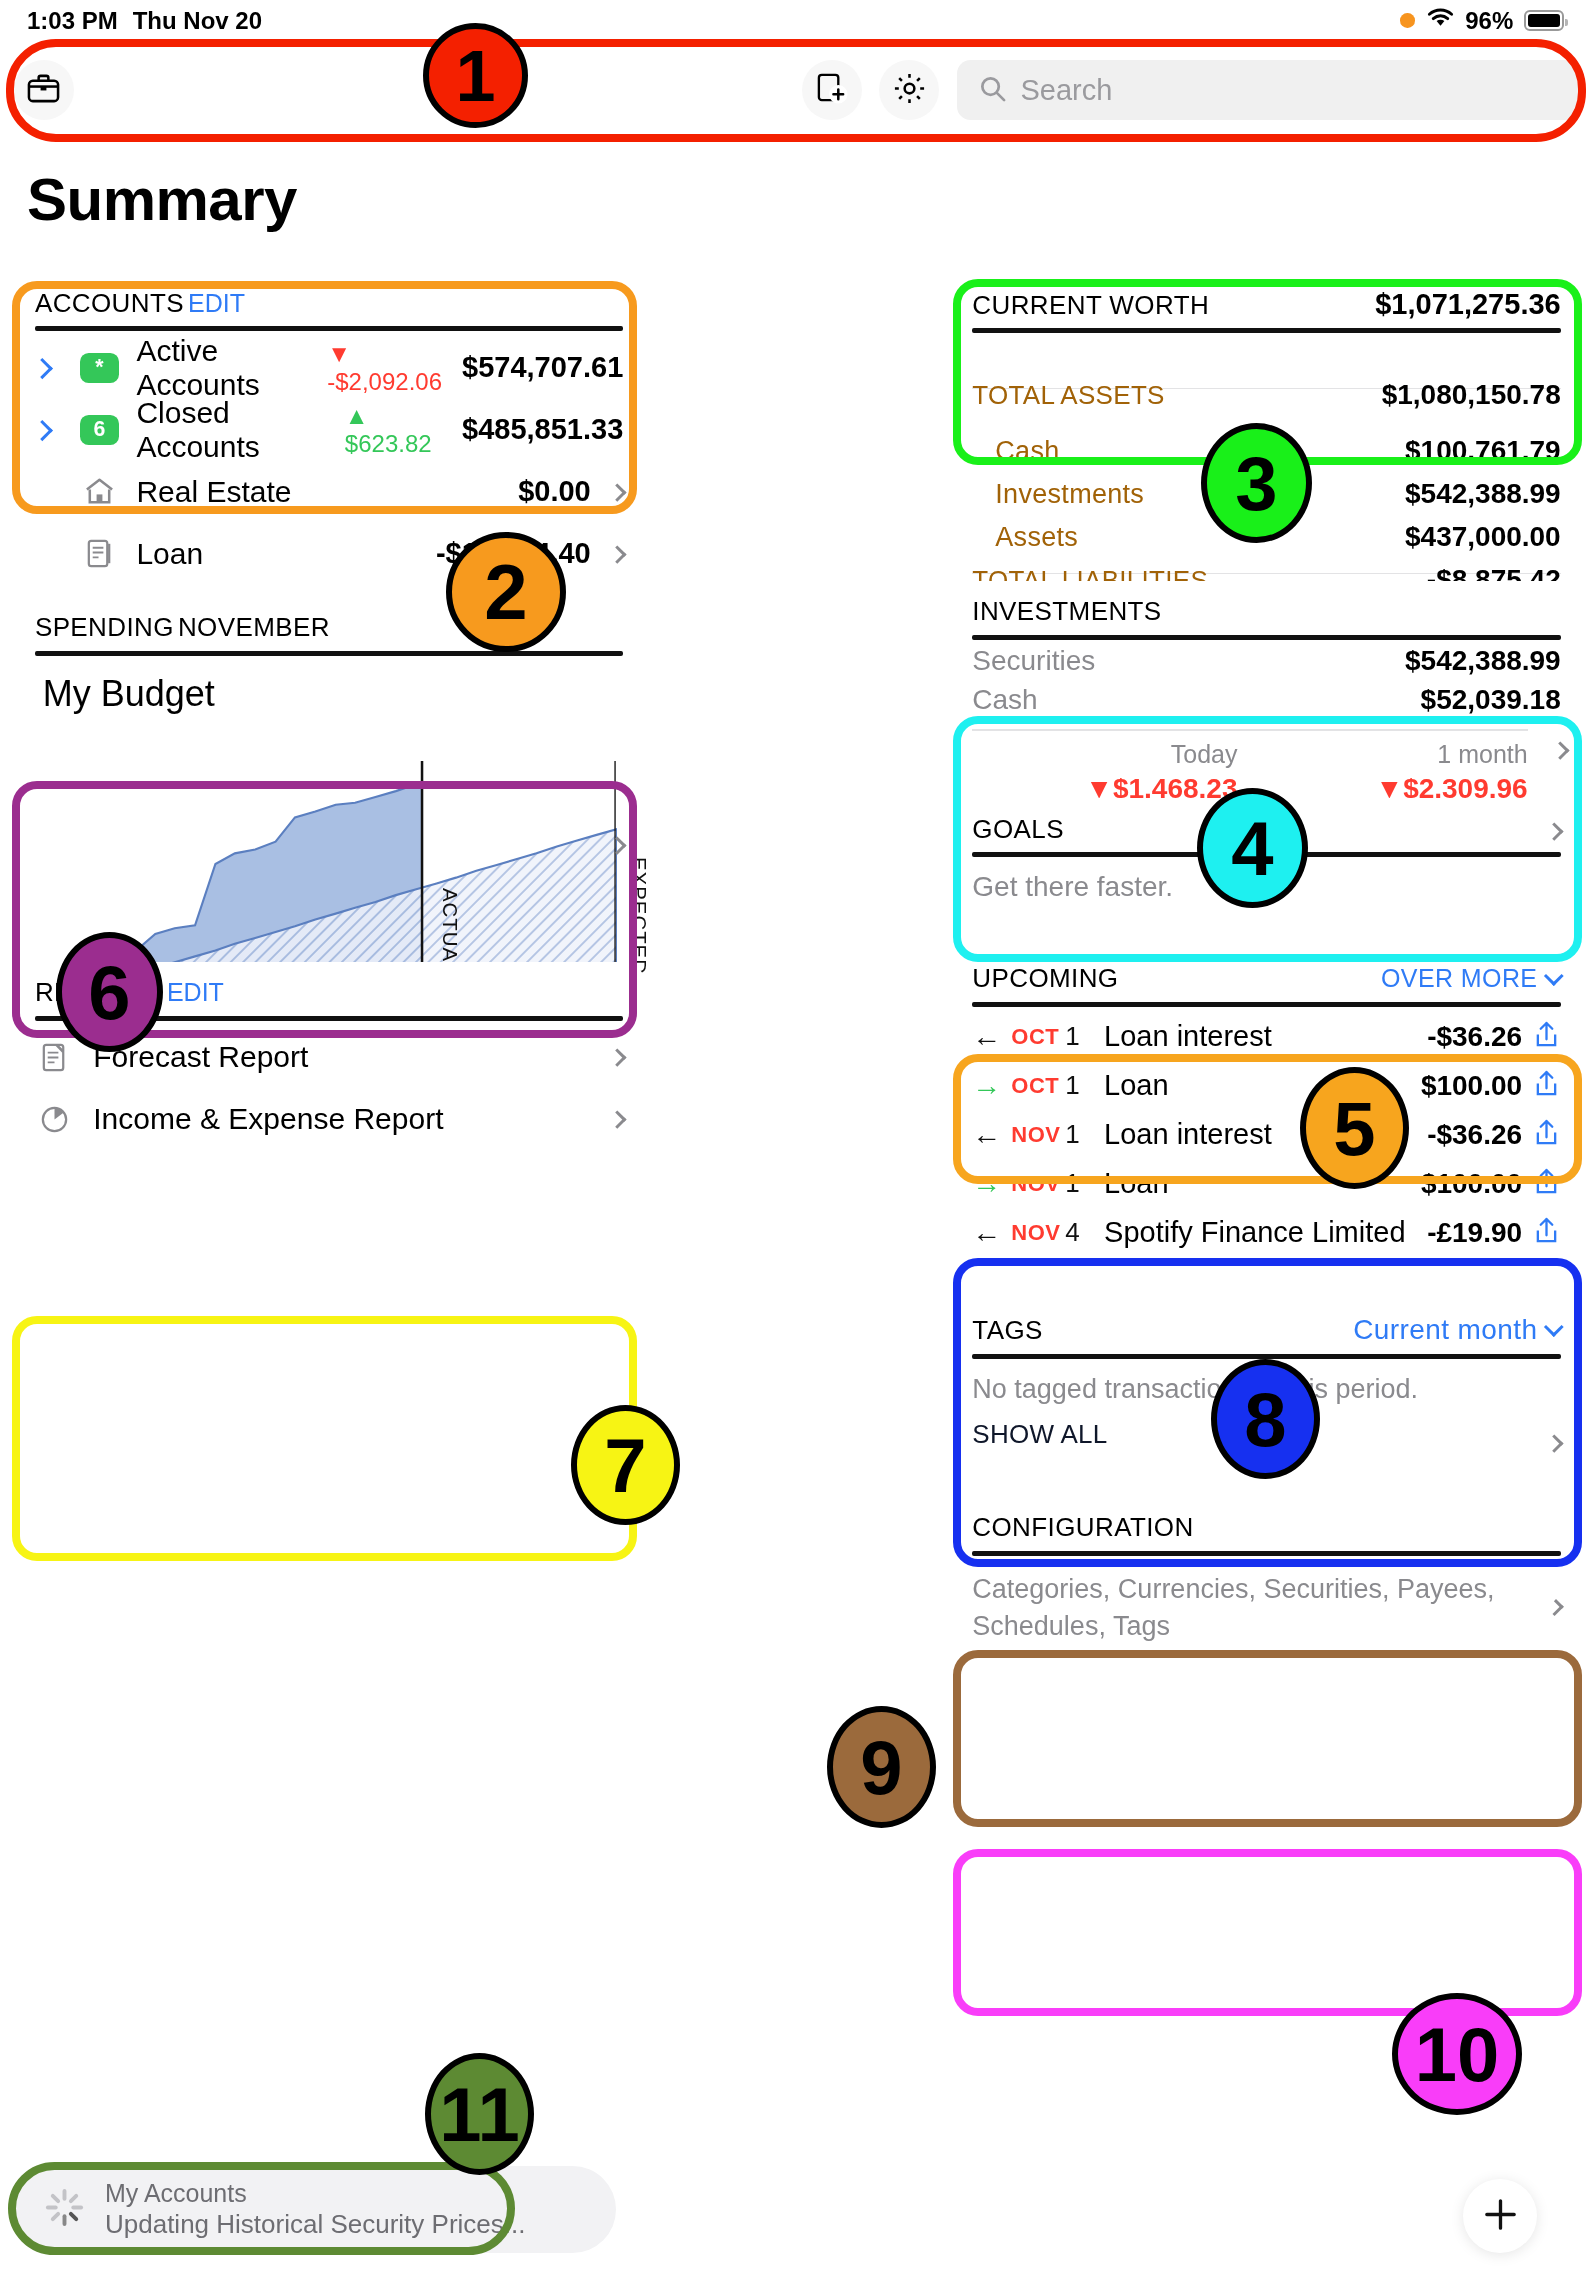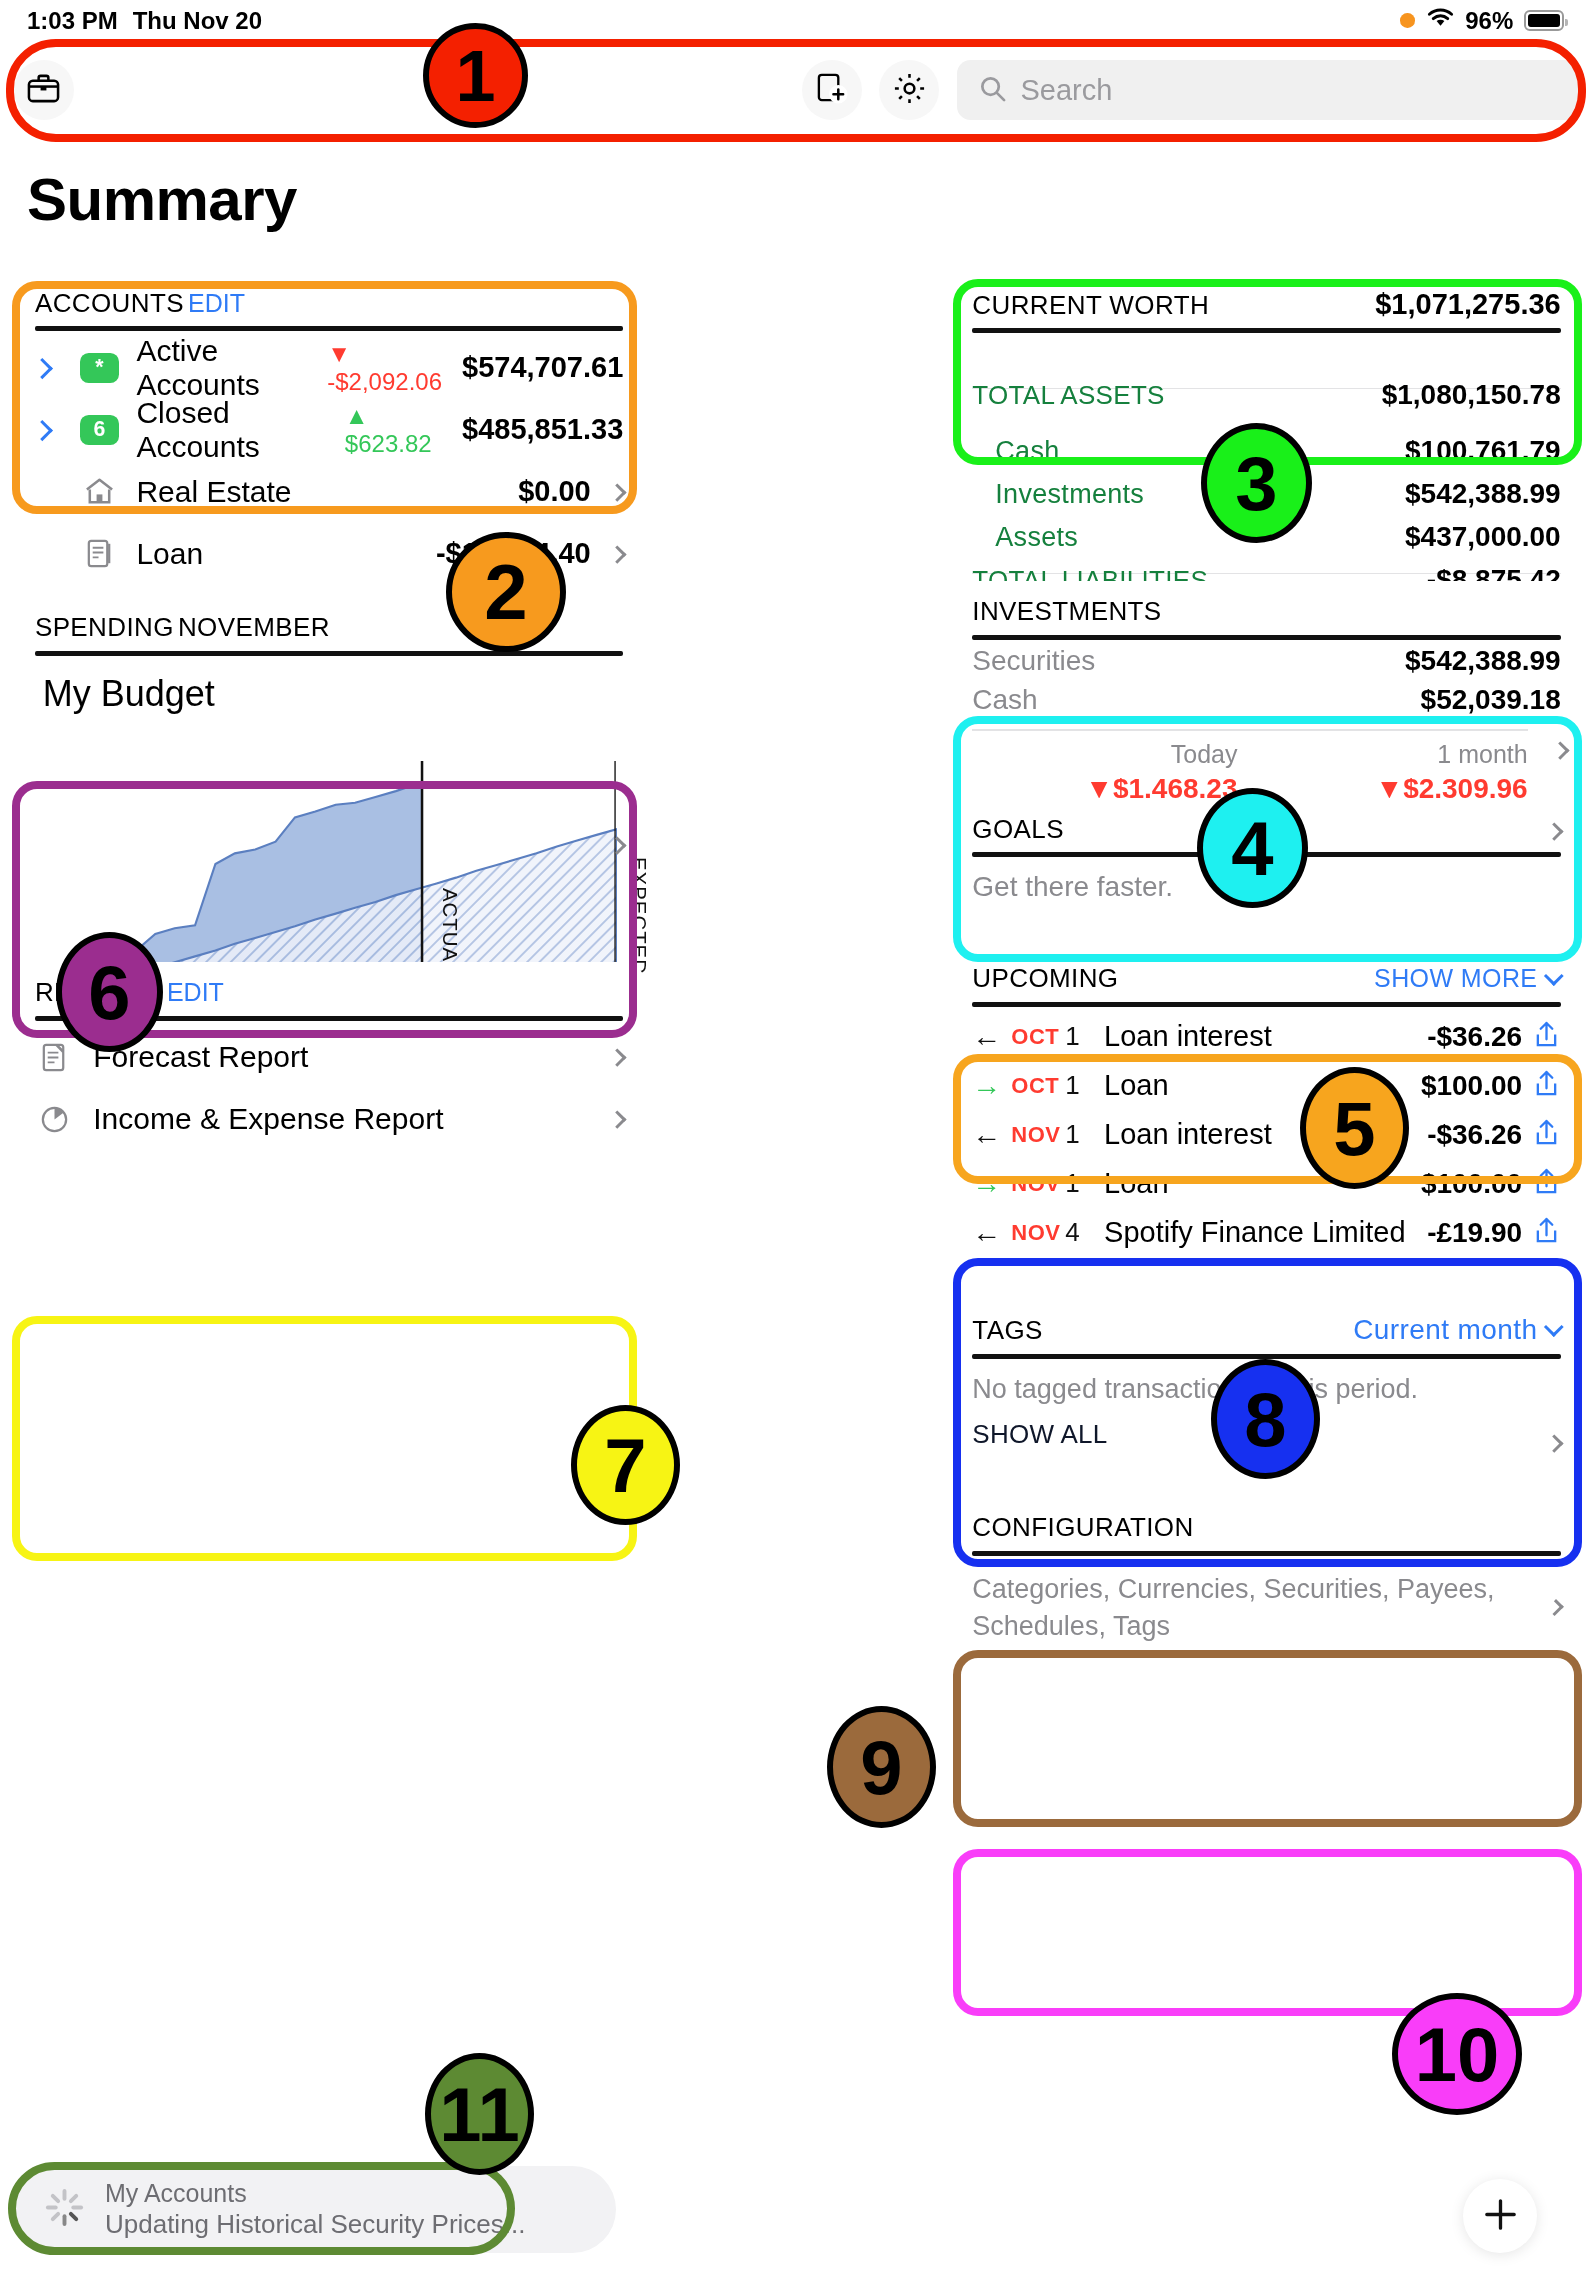--- a/index.html
+++ b/index.html
@@ -98,21 +98,21 @@
   .icn { width: 39px; height: 35px; flex: 0 0 auto; display:flex; align-items:center; justify-content:center;}
   .acct-name { font-size: 30px; color: #000; margin-left: 17.5px; }
   .acct-tail { margin-left: auto; display: flex; align-items: center; gap: 20px; }
   .delta { font-size: 24px; font-weight: 500; }
   .delta.down { color: #ff3b30; }
   .delta.up { color: #34c759; }
   .acct-val { font-size: 29px; font-weight: 600; color: #000; }
 
   
   .w-row { display: flex; align-items: baseline; height: 43px; }
-  .w-row .k { font-size: 26px; color: #15803d; letter-spacing: 0.3px; margin-top: 41px; }
+  .w-row .k { font-size: 26px; color: #a16207; letter-spacing: 0.3px; margin-top: 41px; }
   .w-row .k.sub { font-size: 27px; margin-left: 23px; }
   .w-row .v { margin-left: auto; font-size: 28px; font-weight: 600; color: #000; }
   .details-row { display: flex; align-items: center; gap: 11.6px; padding-top: 3.9px; }
   .details-row .lbl { font-size: 26px; color: #000; letter-spacing: 0.3px; }
   .caret-up {
     display:inline-block; width: 13.6px; height: 13.6px;
     border-left: 3.4px solid #2f7bf6; border-top: 3.4px solid #2f7bf6;
     transform: rotate(45deg); margin-top: 5.8px;
   }
   .caret-down {
@@ -560,21 +560,21 @@
         <span style="margin-left:auto;"><i class="chev-gray"></i></span>
       </div>
       <div class="rule"></div>
       <div class="goals-body">Get there faster.</div>
     </div>
 
     <div class="card" style="height:318px; margin-top:9.7px;">
       <div class="card-hd">
         <span class="ttl">UPCOMING</span>
         <span class="right-link">
-          <span>SHOW MORE</span>
+          <span>OVER MORE</span>
           <i class="caret-down"></i>
         </span>
       </div>
       <div class="rule"></div>
 
       <div class="up-row">
         <span class="up-arrow out">←</span>
         <span class="up-mon">OCT</span>
         <span class="up-day">1</span>
         <span class="up-title">Loan interest</span>

